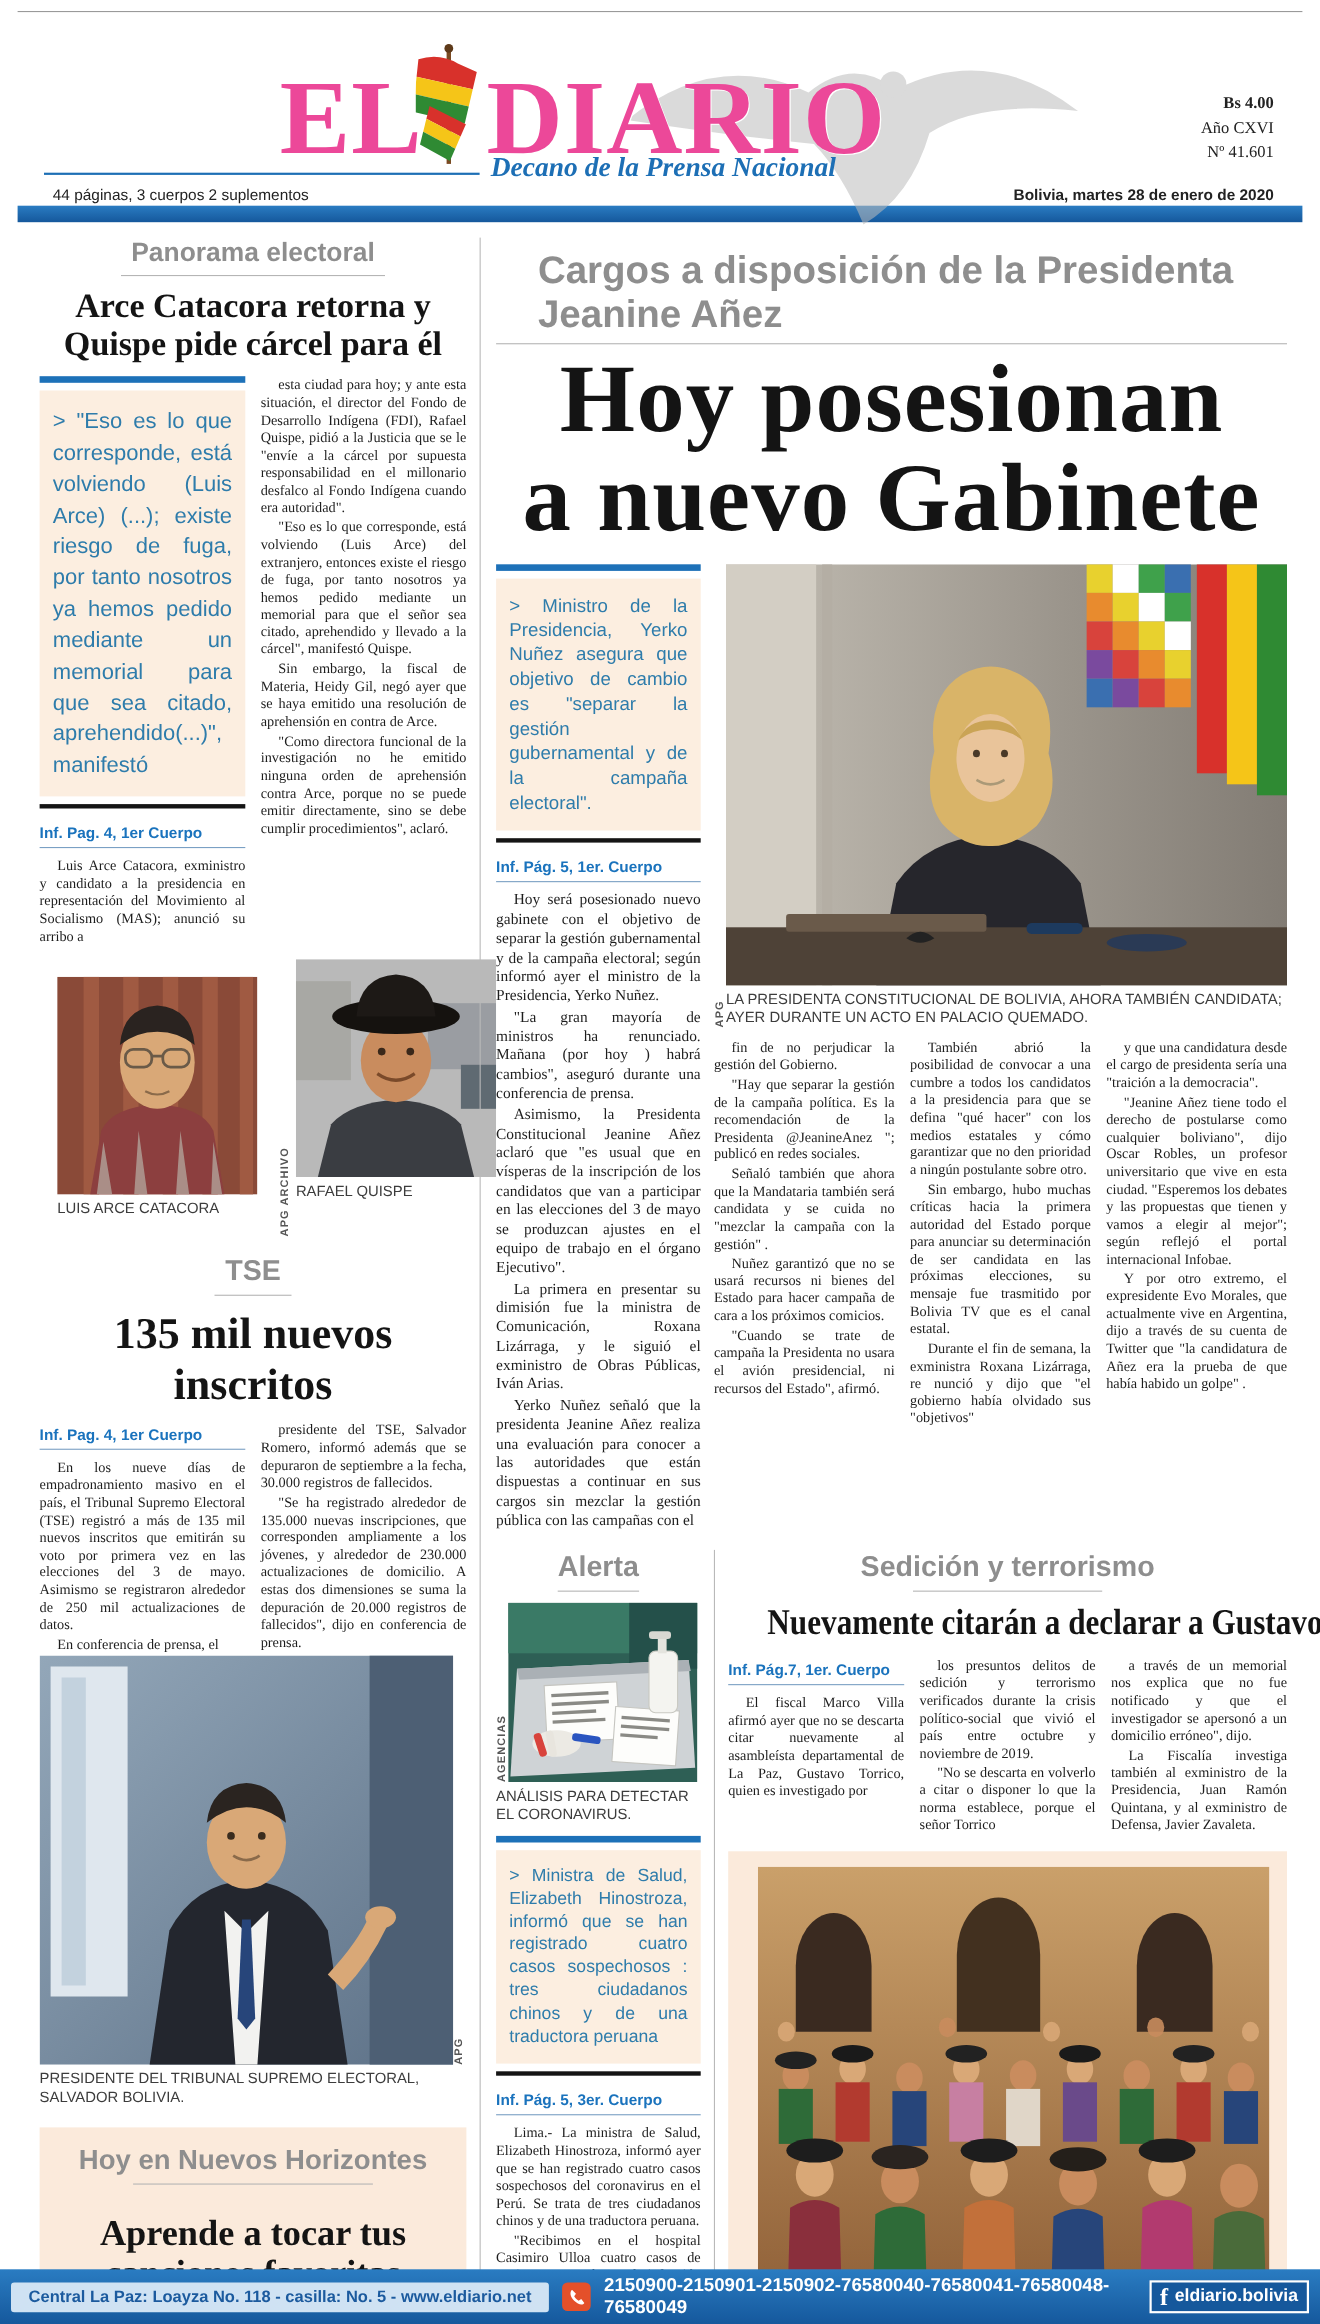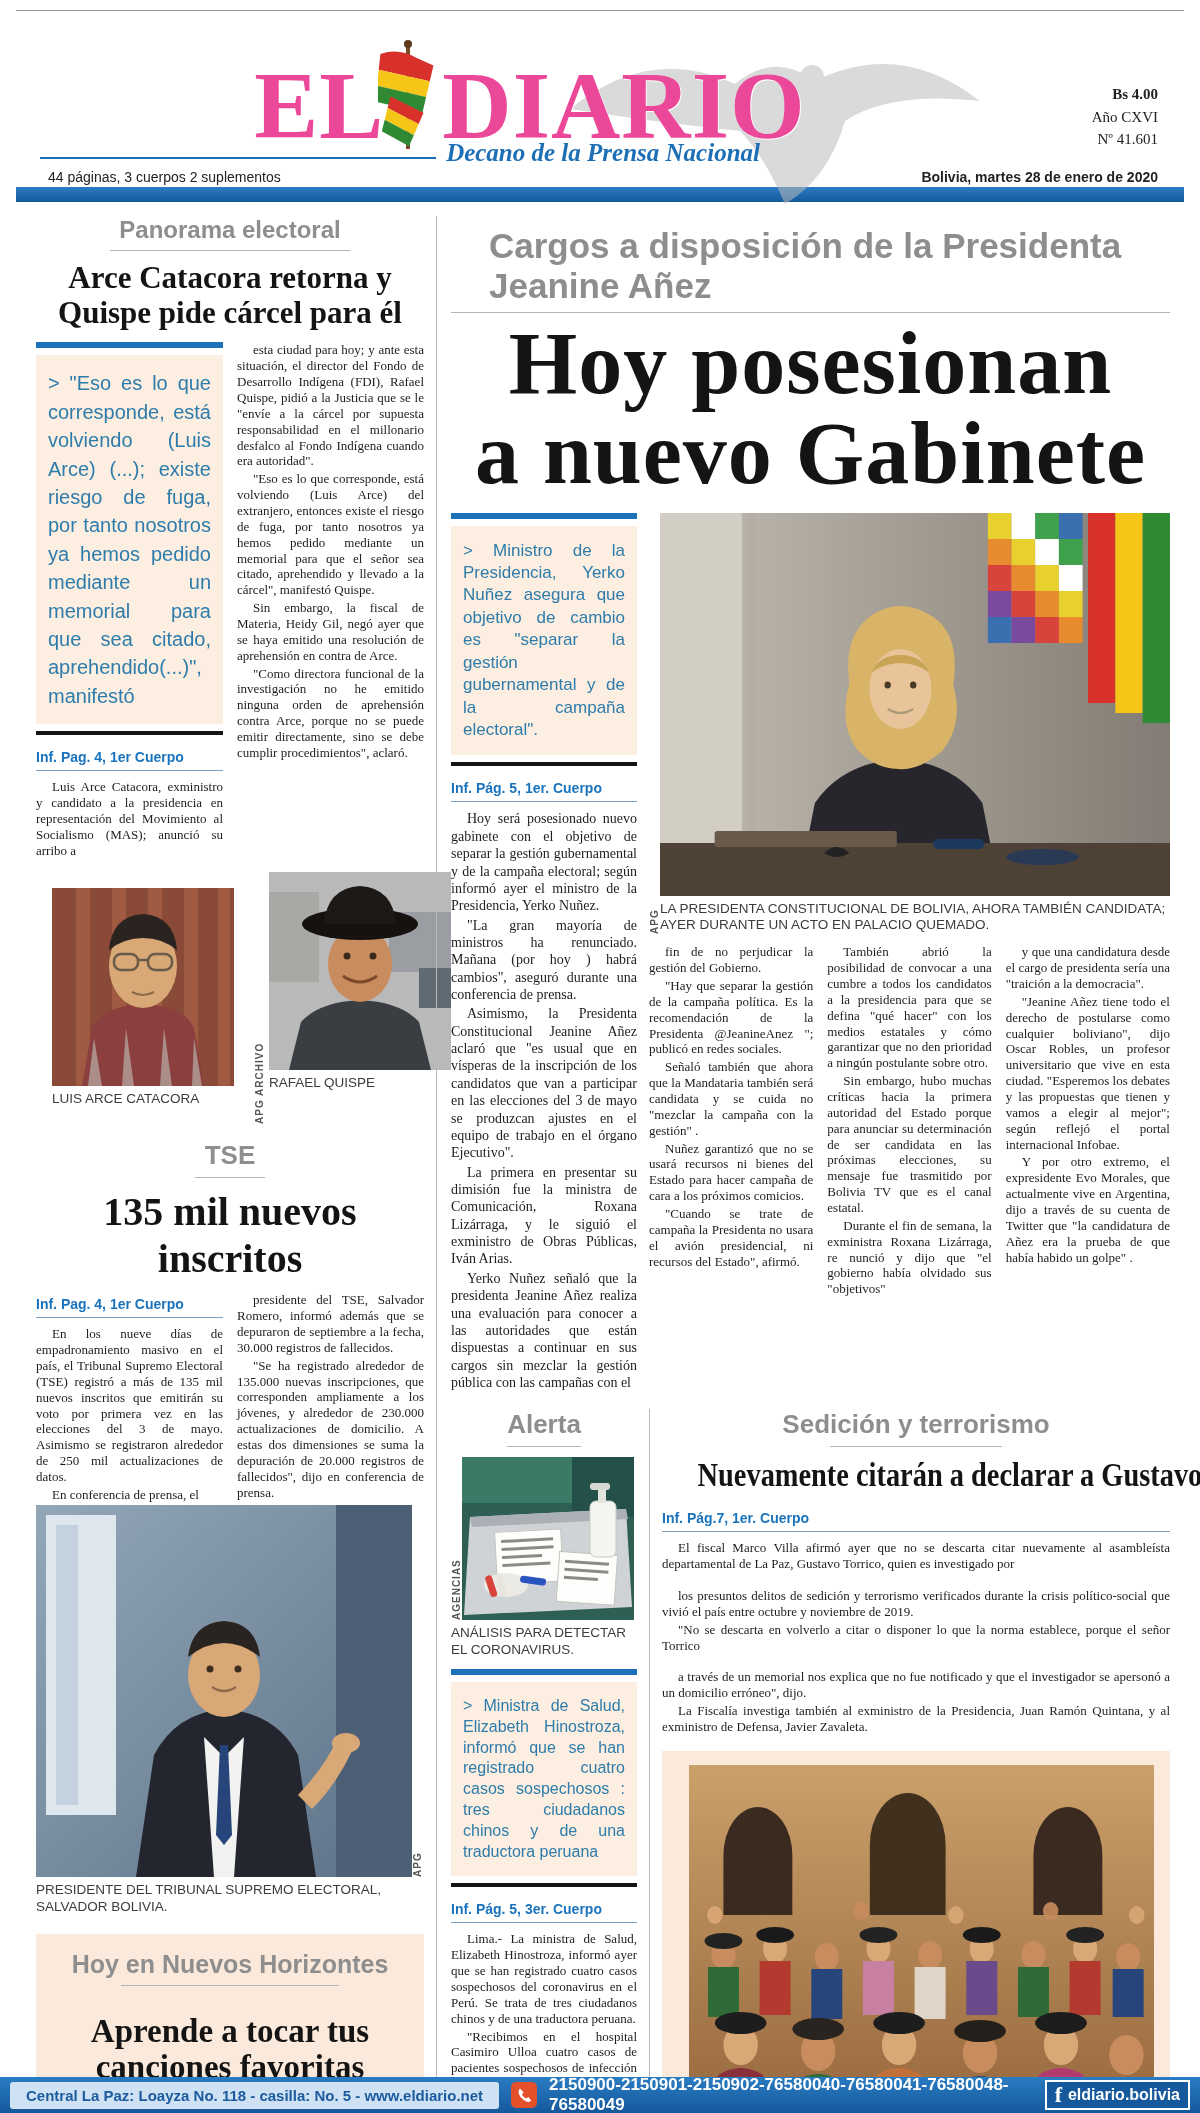--- a/index.html
+++ b/index.html
@@ -84,21 +84,21 @@
   .alerta-quote{font-size:16px;line-height:1.3;}
   .row2-right{flex:1;min-width:0;border-left:1px solid #b9b9b9;padding-left:12px;}
   .sed-head{font-size:33px;white-space:nowrap;transform:scaleX(.86);transform-origin:center;
             margin:4px 0 12px;}
   .chola-box{background:#fbeadb;margin-top:14px;padding:14px 16px 10px;}
   .chola-photo-row{display:flex;}
   .chola-head{font-family:"Liberation Sans",sans-serif;font-weight:bold;color:#fff;
             text-shadow:1px 1px 1px rgba(90,60,30,.45);font-size:22px;margin:10px 0 8px;}
 
   
-  .footer{position:absolute;left:0;right:0;bottom:0;height:36px;background:linear-gradient(#2a7cc2,#15589c);
+  .footer{position:absolute;left:0;right:0;bottom:0;height:50px;background:linear-gradient(#2a7cc2,#15589c);
           display:flex;align-items:center;padding:0 10px;gap:12px;}
   .addr{background:#cfe2f3;color:#1b5a9e;font-family:"Liberation Sans",sans-serif;font-weight:bold;
           font-size:15px;padding:5px 16px;border-radius:3px;}
   .phone-ico{width:26px;height:26px;background:#e4502a;border-radius:5px;display:flex;
           align-items:center;justify-content:center;flex:none;}
   .phones{color:#fff;font-family:"Liberation Sans",sans-serif;font-weight:bold;font-size:17px;flex:1;}
   .fb{display:flex;align-items:center;gap:6px;border:2px solid #fff;padding:2px 8px;background:#15589c;}
   .fb .f{font-family:"Liberation Serif",serif;font-weight:bold;color:#fff;font-size:22px;line-height:1;}
   .fb .fbtxt{color:#fff;font-family:"Liberation Sans",sans-serif;font-weight:bold;font-size:16px;}
 </style>
@@ -432,21 +432,21 @@
           <div class="paras body-sm">
               <p>Lima.- La ministra de Salud, Elizabeth Hinostroza, informó ayer que se han registrado cuatro casos sospechosos del coronavirus en el Perú. Se trata de tres ciudadanos chinos y de una traductora peruana.</p>
               <p>"Recibimos en el hospital Casimiro Ulloa cuatro casos de pacientes sospechosos de infección por coronavirus, tres de ellos de nacionalidad china que han estado en la ciudad de Wuhan", expresó.(Agencias)</p>
             </div>
         </div>
 
         <div class="row2-right">
           <div class="kicker" style="font-size:26px;">Sedición y terrorismo</div>
           <div class="krule" style="width:34%;"></div>
           <h2 class="headline sed-head">Nuevamente citarán a declarar a Gustavo Torrico</h2>
-          <div class="threecol" style="margin-top:0;flex-direction:column;">
+          <div class="threecol" style="margin-top:0;">
             <div>
               <div class="inf">Inf. Pág.7, 1er. Cuerpo</div>
               <div class="paras body-sm">
                   <p>El fiscal Marco Villa afirmó ayer que no se descarta citar nuevamente al asambleísta departamental de La Paz, Gustavo Torrico, quien es investigado por</p>
                 </div>
             </div>
             <div class="paras body-sm">
                 <p>los presuntos delitos de sedición y terrorismo verificados durante la crisis político-social que vivió el país entre octubre y noviembre de 2019.</p>
                 <p>"No se descarta en volverlo a citar o disponer lo que la norma establece, porque el señor Torrico</p>
               </div>

